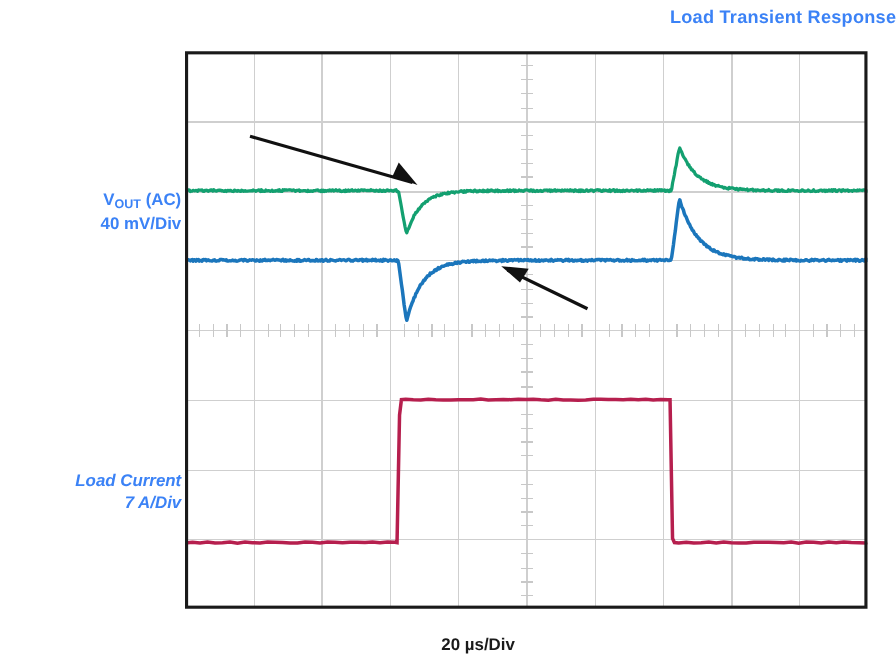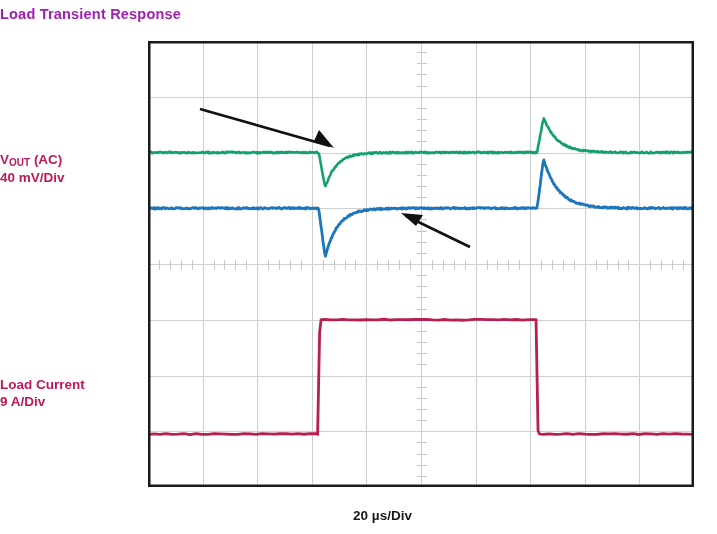--- a/index.html
+++ b/index.html
@@ -19,55 +19,56 @@
     position: absolute;
     left: 0; top: 0;
     width: 717px;
     height: 534px;
   }
   .chart-title {
     position: absolute;
     left: 0;
     top: 6px;
     width: 717px;
-    text-align: left;
+    text-align: right;
     font-size: 14.5px;
     font-weight: bold;
     letter-spacing: 0.2px;
-    color: #a21caf;
+    color: #3b82f6;
   }
   .xlabel {
     position: absolute;
     left: 0;
     top: 508px;
     width: 717px;
     text-align: center;
     font-size: 13.5px;
     font-weight: bold;
     color: #1a1a1a;
     padding-left: 24px;
   }
   .ylabel {
     position: absolute;
-    text-align: left;
+    text-align: right;
     font-size: 13.5px;
     font-weight: bold;
     line-height: 16.5px;
-    color: #be185d;
+    color: #3b82f6;
     white-space: nowrap;
   }
   #ylabel-vout {
     left: 0px;
     top: 152px;
     width: 145px;
   }
   #ylabel-iload {
     left: 0px;
     top: 377px;
     width: 145px;
+    font-style: italic;
   }
   .ylabel .sub {
     font-size: 10px;
     vertical-align: baseline;
     position: relative;
     top: 2px;
   }
   #scope {
     position: absolute;
     left: 148px;
@@ -98,21 +99,21 @@
 
   <div class="chart-title">Load Transient Response</div>
 
   <div class="ylabel" id="ylabel-vout">
     <span><span>V</span><span class="sub">OUT</span><span> (AC)</span></span><br>
     <span>40 mV/Div</span>
   </div>
 
   <div class="ylabel" id="ylabel-iload">
     <span>Load Current</span><br>
-    <span>9 A/Div</span>
+    <span>7 A/Div</span>
   </div>
 
   <div class="annot" id="annot-with">With Second LC</div>
   <div class="annot" id="annot-without">Without Second LC</div>
 
   <svg id="scope" viewBox="0 0 546 446" width="546" height="446" xmlns="http://www.w3.org/2000/svg">
     <rect x="0" y="0" width="546" height="446" fill="#ffffff"></rect>
     <g id="gridlines" stroke="#cfcfcf" stroke-width="1" shape-rendering="crispEdges">
         <line x1="55.5" y1="2" x2="55.5" y2="444"></line>
         <line x1="109.5" y1="2" x2="109.5" y2="444"></line>

